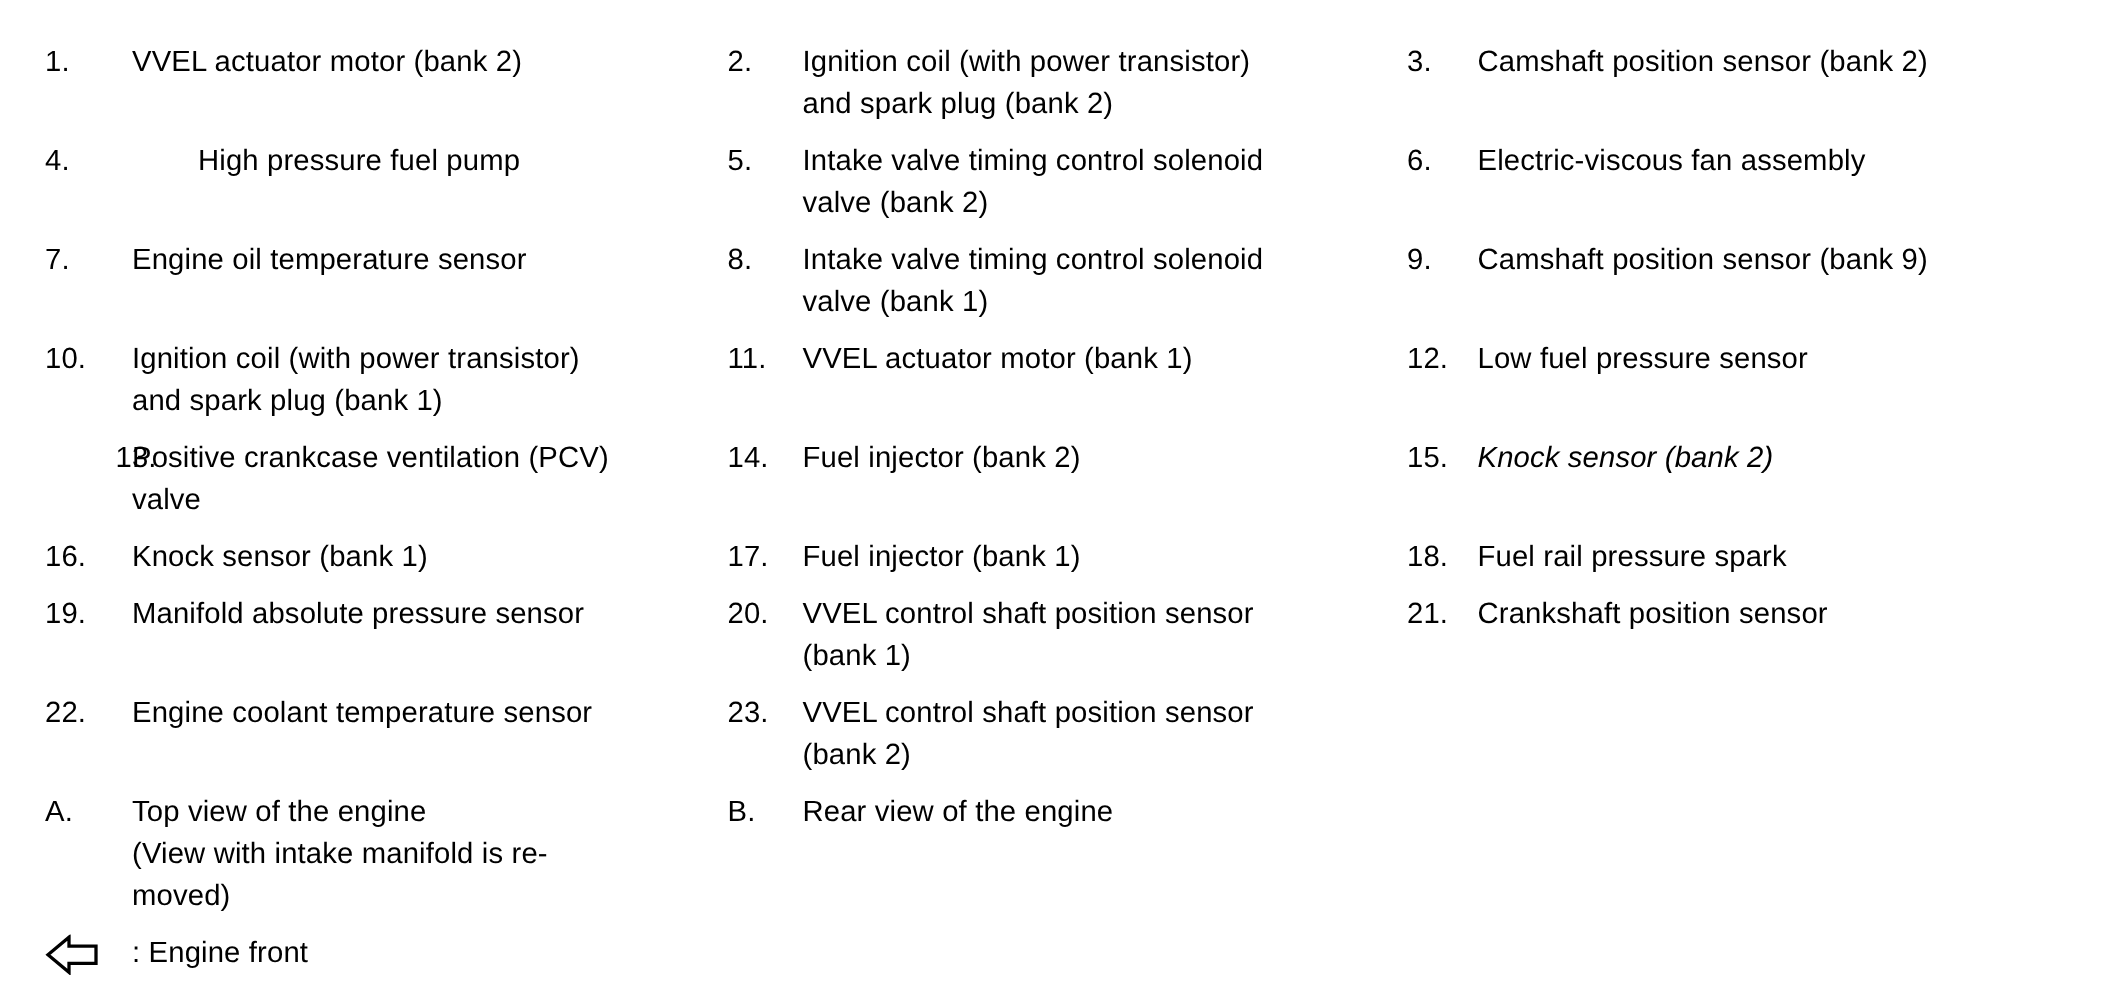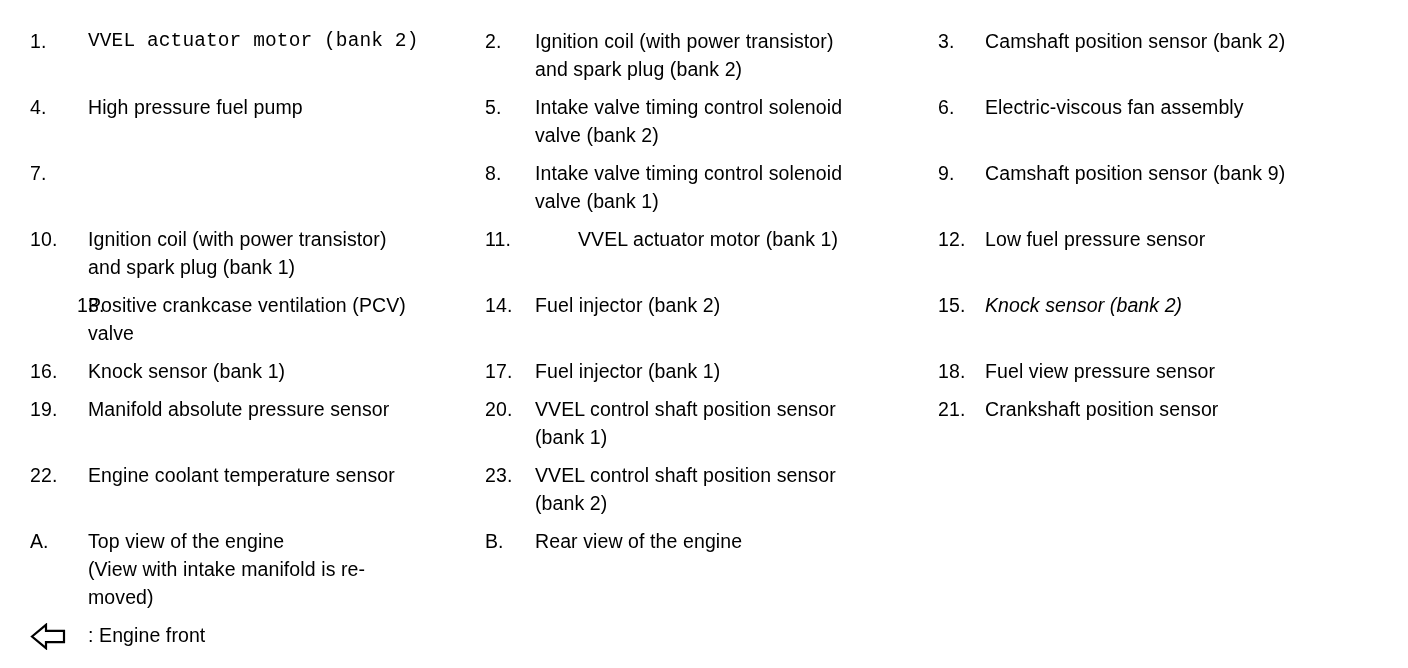--- a/index.html
+++ b/index.html
@@ -48,54 +48,55 @@
 <div class="page">
   <div class="legend-grid" id="legend-grid">
 
     <div class="num note-icon-cell" id="note-icon-cell" style="grid-area: 10 / 1;">
       <svg width="36" height="27" viewBox="0 0 36 27" aria-hidden="true">
         <path d="M2 13.5 L16 1.8 L16 7.8 L34 7.8 L34 19.2 L16 19.2 L16 25.2 Z" fill="#ffffff" stroke="#000000" stroke-width="2.2" stroke-linejoin="miter"></path>
       </svg>
     </div>
     <div class="txt" id="note-text-cell" style="grid-area: 10 / 2;">: Engine front</div>
   <div class="num" style="grid-area: 1 / 1;">1.</div>
-      <div class="txt" style="grid-area: 1 / 2; font-family: Liberation Mono, monospace;">VVEL actuator motor (bank 2)</div>
+      <div class="txt" style="grid-area: 1 / 2;">VVEL actuator motor (bank 2)</div>
       <div class="num" style="grid-area: 1 / 3;">2.</div>
       <div class="txt" style="grid-area: 1 / 4;">Ignition coil (with power transistor)<br>and spark plug (bank 2)</div>
       <div class="num" style="grid-area: 1 / 5;">3.</div>
       <div class="txt" style="grid-area: 1 / 6;">Camshaft position sensor (bank 2)</div>
       <div class="num" style="grid-area: 2 / 1;">4.</div>
-      <div class="txt" style="grid-area: 2 / 2;">High pressure fuel pump</div>
+      <div class="txt" style="grid-area: 2 / 2; margin-left: 44px;">High pressure fuel pump</div>
       <div class="num" style="grid-area: 2 / 3;">5.</div>
       <div class="txt" style="grid-area: 2 / 4;">Intake valve timing control solenoid<br>valve (bank 2)</div>
       <div class="num" style="grid-area: 2 / 5;">6.</div>
       <div class="txt" style="grid-area: 2 / 6;">Electric-viscous fan assembly</div>
       <div class="num" style="grid-area: 3 / 1;">7.</div>
+      <div class="txt" style="grid-area: 3 / 2;">Engine oil temperature sensor</div>
       <div class="num" style="grid-area: 3 / 3;">8.</div>
       <div class="txt" style="grid-area: 3 / 4;">Intake valve timing control solenoid<br>valve (bank 1)</div>
       <div class="num" style="grid-area: 3 / 5;">9.</div>
       <div class="txt" style="grid-area: 3 / 6;">Camshaft position sensor (bank 9)</div>
       <div class="num" style="grid-area: 4 / 1;">10.</div>
       <div class="txt" style="grid-area: 4 / 2;">Ignition coil (with power transistor)<br>and spark plug (bank 1)</div>
       <div class="num" style="grid-area: 4 / 3;">11.</div>
-      <div class="txt" style="grid-area: 4 / 4; margin-left: 43px;">VVEL actuator motor (bank 1)</div>
+      <div class="txt" style="grid-area: 4 / 4;">VVEL actuator motor (bank 1)</div>
       <div class="num" style="grid-area: 4 / 5;">12.</div>
       <div class="txt" style="grid-area: 4 / 6;">Low fuel pressure sensor</div>
       <div class="num" style="grid-area: 5 / 1; margin-left: 47px;">13.</div>
       <div class="txt" style="grid-area: 5 / 2;">Positive crankcase ventilation (PCV)<br>valve</div>
       <div class="num" style="grid-area: 5 / 3;">14.</div>
       <div class="txt" style="grid-area: 5 / 4;">Fuel injector (bank 2)</div>
       <div class="num" style="grid-area: 5 / 5;">15.</div>
       <div class="txt" style="grid-area: 5 / 6; font-style: italic;">Knock sensor (bank 2)</div>
       <div class="num" style="grid-area: 6 / 1;">16.</div>
       <div class="txt" style="grid-area: 6 / 2;">Knock sensor (bank 1)</div>
       <div class="num" style="grid-area: 6 / 3;">17.</div>
       <div class="txt" style="grid-area: 6 / 4;">Fuel injector (bank 1)</div>
       <div class="num" style="grid-area: 6 / 5;">18.</div>
-      <div class="txt" style="grid-area: 6 / 6;">Fuel view pressure sensor</div>
+      <div class="txt" style="grid-area: 6 / 6;">Fuel rail pressure spark</div>
       <div class="num" style="grid-area: 7 / 1;">19.</div>
       <div class="txt" style="grid-area: 7 / 2;">Manifold absolute pressure sensor</div>
       <div class="num" style="grid-area: 7 / 3;">20.</div>
       <div class="txt" style="grid-area: 7 / 4;">VVEL control shaft position sensor<br>(bank 1)</div>
       <div class="num" style="grid-area: 7 / 5;">21.</div>
       <div class="txt" style="grid-area: 7 / 6;">Crankshaft position sensor</div>
       <div class="num" style="grid-area: 8 / 1;">22.</div>
       <div class="txt" style="grid-area: 8 / 2;">Engine coolant temperature sensor</div>
       <div class="num" style="grid-area: 8 / 3;">23.</div>
       <div class="txt" style="grid-area: 8 / 4;">VVEL control shaft position sensor<br>(bank 2)</div>

